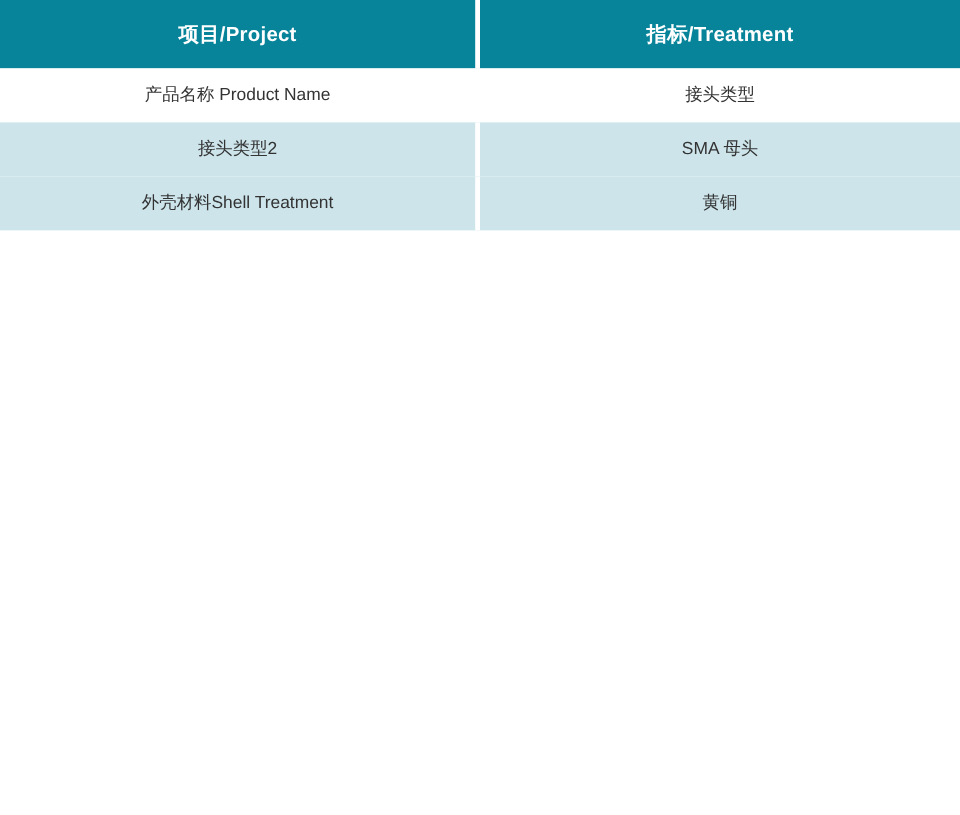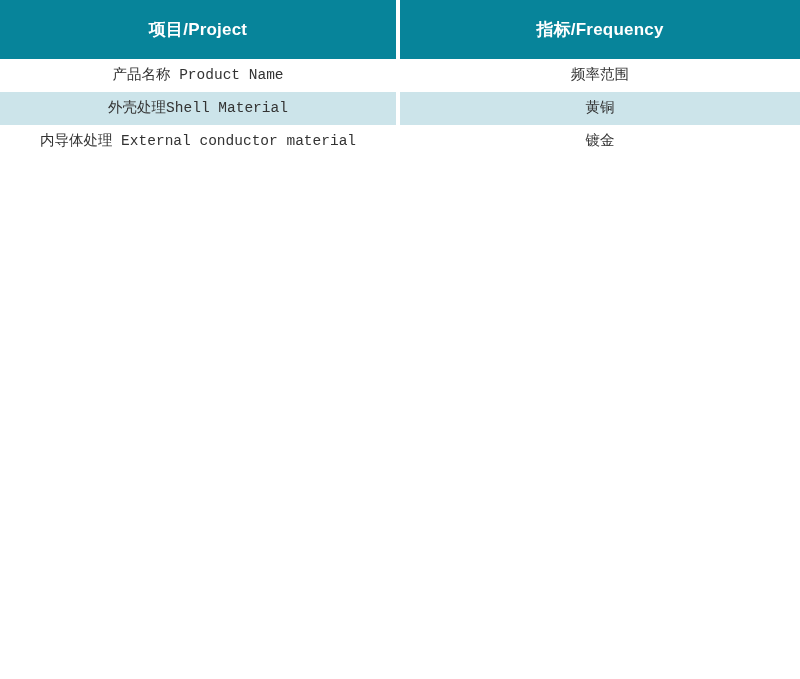--- a/index.html
+++ b/index.html
@@ -20,45 +20,44 @@
     border-collapse: separate;
     border-spacing: 0;
     table-layout: fixed;
   }
 
   .spec-table col.col-project { width: 400px; }
   .spec-table col.col-indicator { width: 400px; }
 
   
   .spec-header th {
-    height: 27px;
+    height: 57px;
     background: #07849a;
     color: #ffffff;
     font-size: 17px;
     font-weight: bold;
     text-align: center;
     vertical-align: middle;
-    padding: 16px;
+    padding: 0;
     letter-spacing: 0.2px;
   }
   .spec-header th.cell-left {
     border-right: 4px solid #ffffff;
   }
 
   
   .spec-table tbody td {
-    height: 33px;
+    height: 45px;
     padding: 0;
     text-align: center;
     vertical-align: middle;
     font-size: 14.5px;
     color: #333333;
     background: #ffffff;
     line-height: 1.2;
-    font-family: Liberation Mono, monospace;
   }
   .spec-table tbody td.cell-left {
     border-right: 4px solid #ffffff;
   }
 
   .spec-table tbody tr.row-alt td {
     background: #cce4ea;
   }
 
   .cell-text {
@@ -73,53 +72,53 @@
   <colgroup>
     <col class="col-project">
     <col class="col-indicator">
   </colgroup>
   <thead>
     <tr class="spec-header">
       <th class="cell-left">
         <span class="cell-text">项目/Project</span>
       </th>
       <th class="cell-right">
-        <span class="cell-text">指标/Frequency</span>
+        <span class="cell-text">指标/Treatment</span>
       </th>
     </tr>
   </thead>
   <tbody>
 
     <tr>
       <td class="cell-left">
         <span class="cell-text">产品名称 Product Name</span>
       </td>
       <td class="cell-right">
-        <span class="cell-text">频率范围</span>
+        <span class="cell-text">接头类型</span>
       </td>
     </tr>
 
 
 
+    <tr class="row-alt">
+      <td class="cell-left">
+        <span class="cell-text">接头类型2</span>
+      </td>
+      <td class="cell-right">
+        <span class="cell-text">SMA 母头</span>
+      </td>
+    </tr>
 
 
     <tr class="row-alt">
       <td class="cell-left">
-        <span class="cell-text">外壳处理Shell Material</span>
+        <span class="cell-text">外壳材料Shell Treatment</span>
       </td>
       <td class="cell-right">
         <span class="cell-text">黄铜</span>
       </td>
     </tr>
 
 
 
-    <tr>
-      <td class="cell-left">
-        <span class="cell-text">内导体处理 External conductor material</span>
-      </td>
-      <td class="cell-right">
-        <span class="cell-text">镀金</span>
-      </td>
-    </tr>
 
   </tbody>
 </table>
 
 </body></html>

